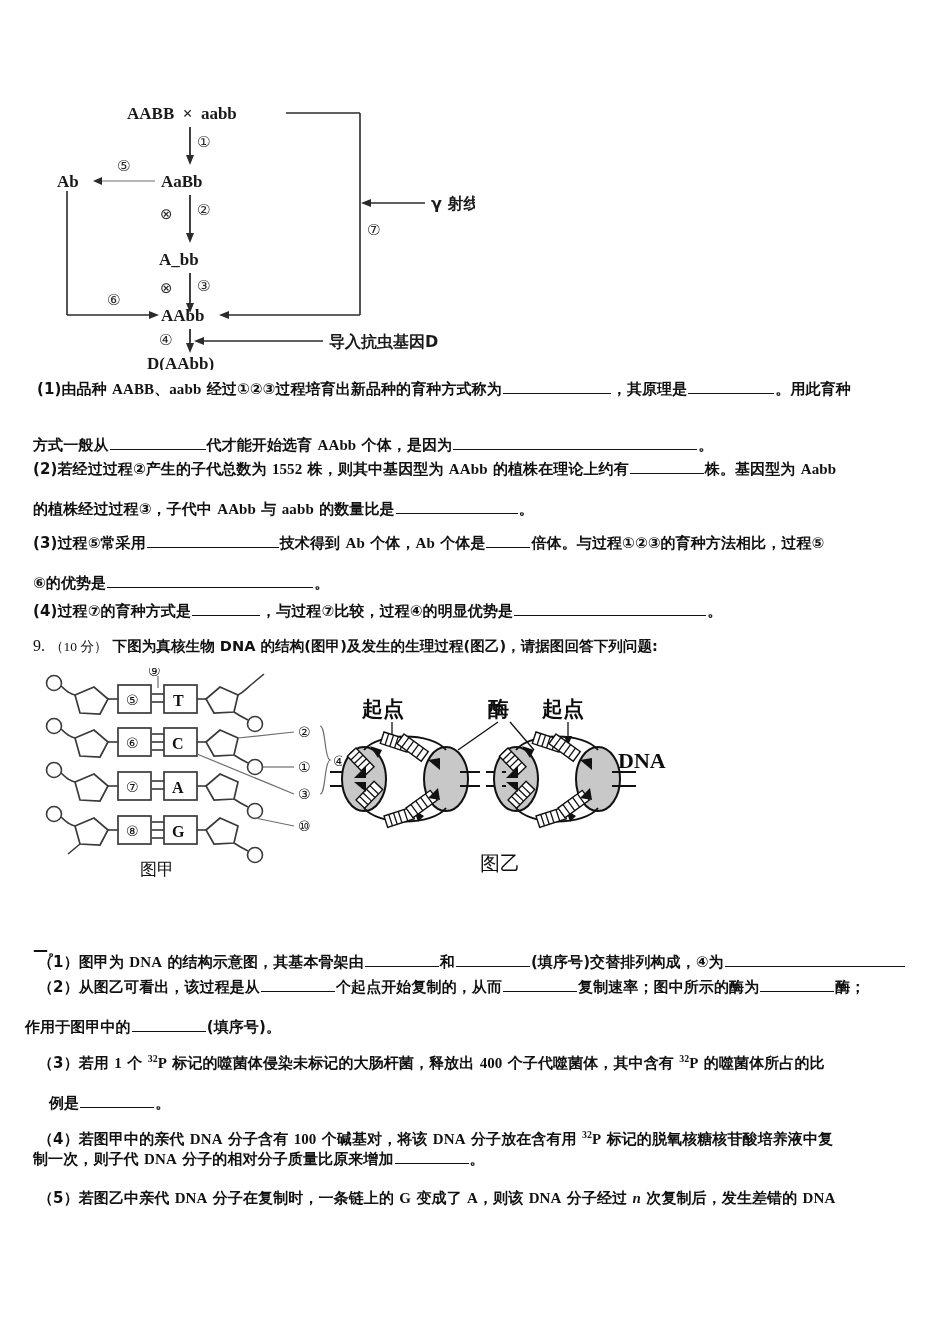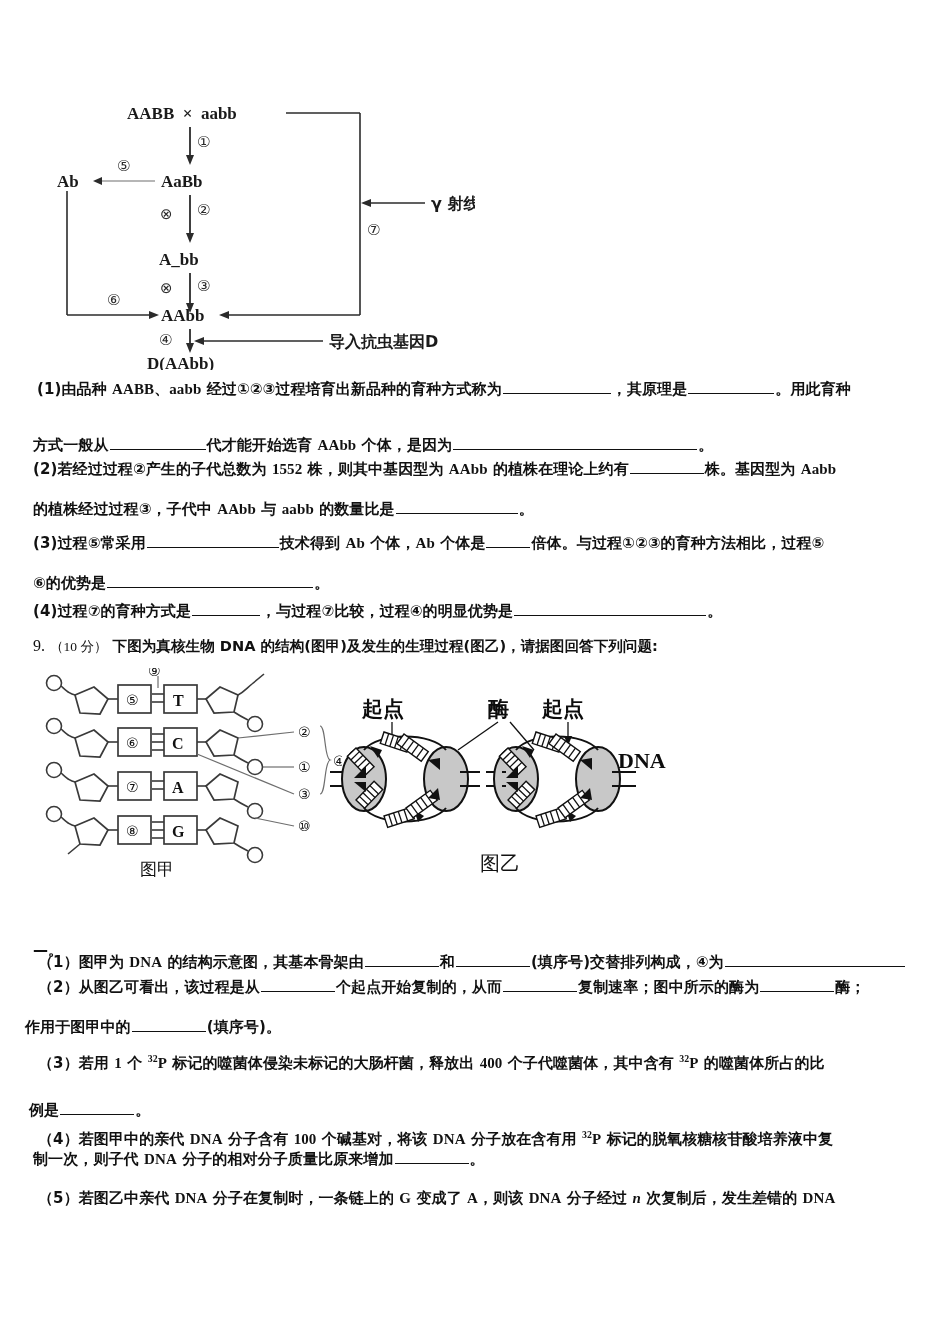--- a/index.html
+++ b/index.html
@@ -477,19 +477,19 @@
       <text class="figcap" x="150" y="182" style="font-size:20px">图乙</text>
     </svg>
   </div>
 
   <div id="q9-text">
       <div class="qtext" style="left: 38px; top: 952px;">（1）图甲为 <span class="lat">DNA</span> 的结构示意图，其基本骨架由<span class="blank" style="width: 74px;"></span>和<span class="blank" style="width: 74px;"></span>(填序号)交替排列构成，④为<span class="blank" style="width: 180px;"></span></div>
       <div class="qtext" style="left: 33px; top: 941px;">—。</div>
       <div class="qtext" style="left: 38px; top: 977px;">（2）从图乙可看出，该过程是从<span class="blank" style="width: 74px;"></span>个起点开始复制的，从而<span class="blank" style="width: 74px;"></span>复制速率；图中所示的酶为<span class="blank" style="width: 74px;"></span>酶；</div>
       <div class="qtext" style="left: 25px; top: 1017px;">作用于图甲中的<span class="blank" style="width: 74px;"></span>(填序号)。</div>
       <div class="qtext" style="left: 38px; top: 1053px;">（3）若用 <span class="lat">1</span> 个 <span class="sup">32</span><span class="lat">P</span> 标记的噬菌体侵染未标记的大肠杆菌，释放出 <span class="lat">400</span> 个子代噬菌体，其中含有 <span class="sup">32</span><span class="lat">P</span> 的噬菌体所占的比</div>
-      <div class="qtext" style="left: 29px; top: 1093px; margin-top: 7px;">例是<span class="blank" style="width: 74px;"></span>。</div>
+      <div class="qtext" style="left: 49px; top: 1093px;">例是<span class="blank" style="width: 74px;"></span>。</div>
       <div class="qtext" style="left: 38px; top: 1129px;">（4）若图甲中的亲代 <span class="lat">DNA</span> 分子含有 <span class="lat">100</span> 个碱基对，将该 <span class="lat">DNA</span> 分子放在含有用 <span class="sup">32</span><span class="lat">P</span> 标记的脱氧核糖核苷酸培养液中复</div>
       <div class="qtext" style="left: 33px; top: 1149px;">制一次，则子代 <span class="lat">DNA</span> 分子的相对分子质量比原来增加<span class="blank" style="width: 74px;"></span>。</div>
       <div class="qtext" style="left: 38px; top: 1189px;">（5）若图乙中亲代 <span class="lat">DNA</span> 分子在复制时，一条链上的 <span class="lat">G</span> 变成了 <span class="lat">A</span>，则该 <span class="lat">DNA</span> 分子经过 <span class="lat" style="font-style: italic;">n</span> 次复制后，发生差错的 <span class="lat">DNA</span></div>
     </div>
 
 </div>
 
 </body></html>

